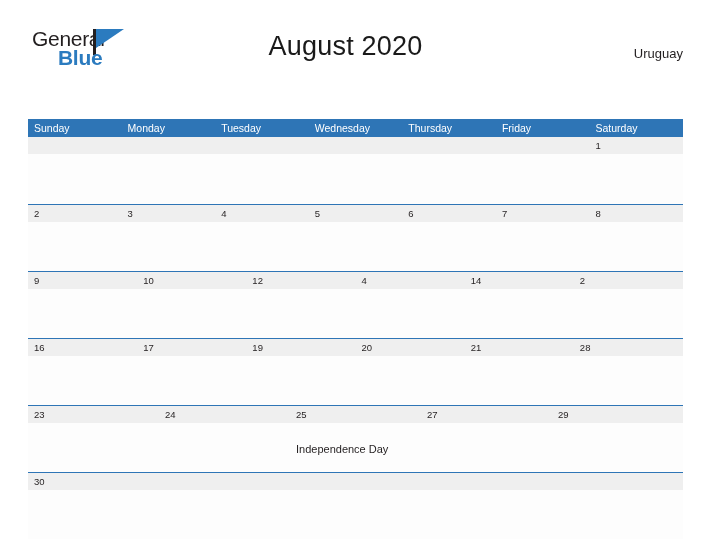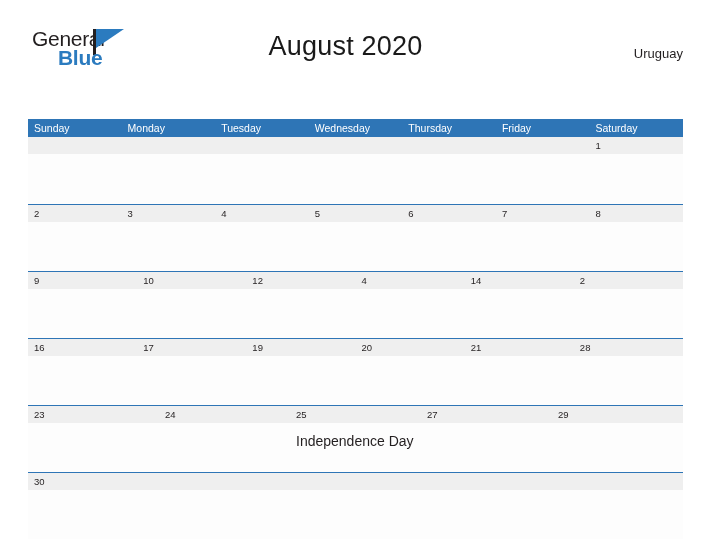--- a/index.html
+++ b/index.html
@@ -156,22 +156,22 @@
     background: #efefef;
     box-sizing: border-box;
     white-space: nowrap;
   }
   .day-cell.empty .day-number {
     color: transparent;
   }
   .day-event {
     display: block;
     padding-left: 6px;
-    padding-top: 13px;
-    font-size: 14px;
+    padding-top: 21px;
+    font-size: 11px;
     line-height: 11px;
     color: #231f20;
     white-space: nowrap;
   }
 </style>
 </head>
 <body>
 
 <div class="page-header">
 

